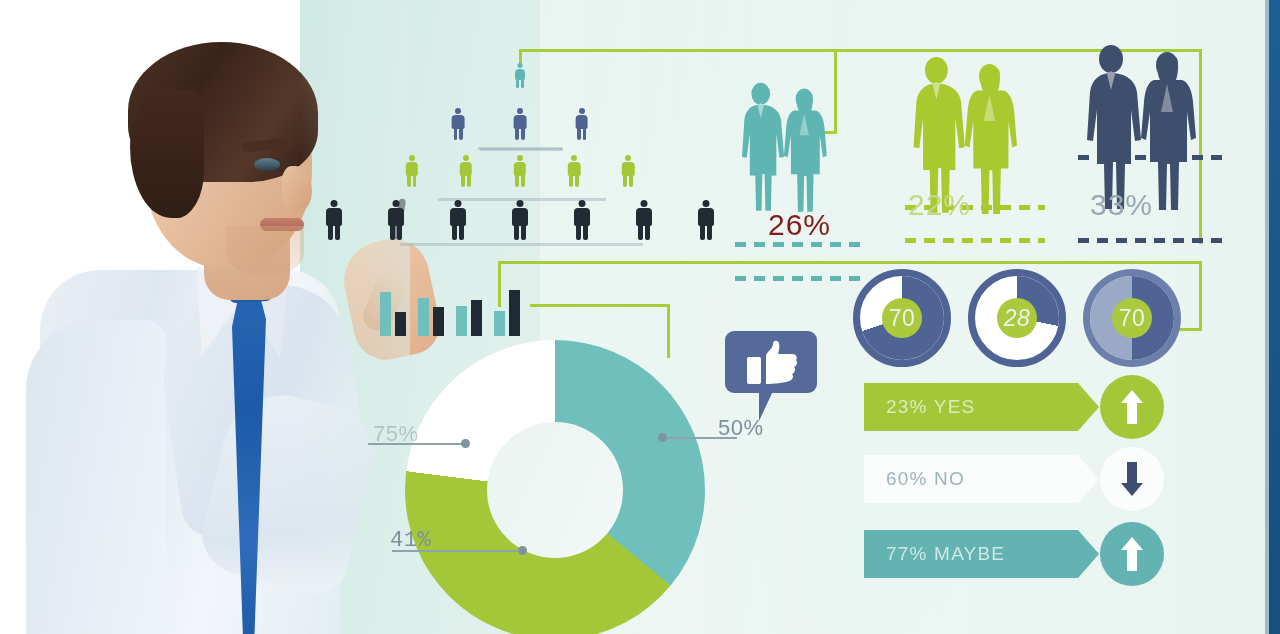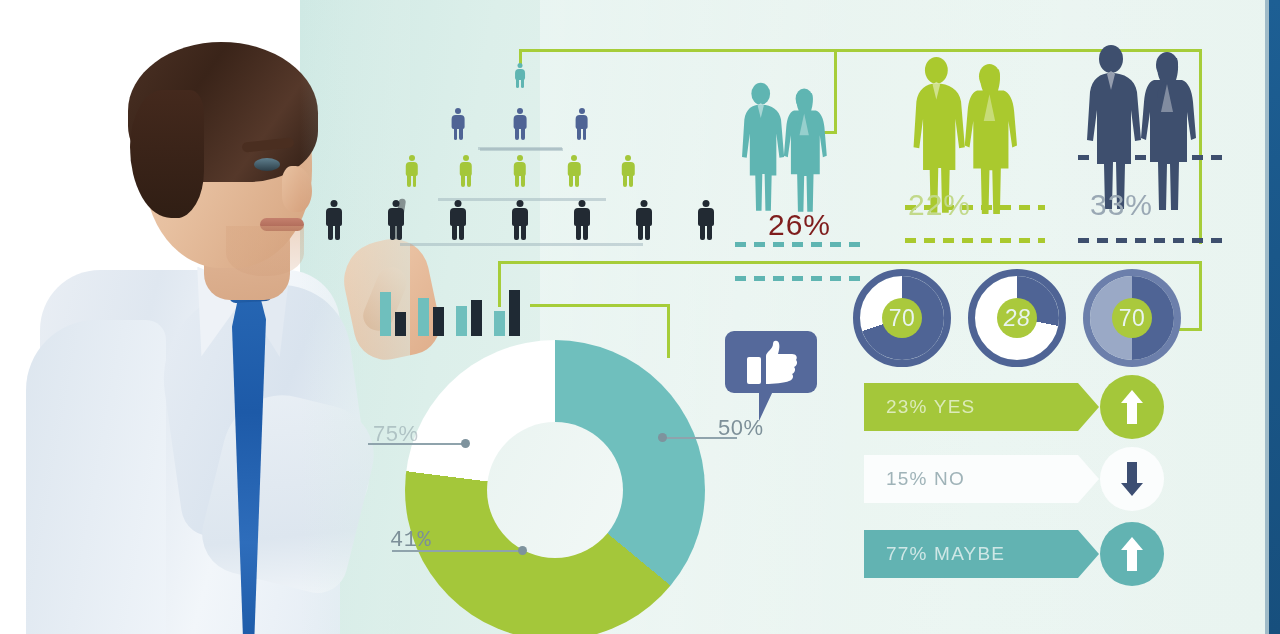--- a/index.html
+++ b/index.html
@@ -367,21 +367,21 @@
 
   <div id="answers">
       <div class="abar" style="left: 864px; top: 383px; width: 192px; height: 48px; background: rgb(164, 199, 58); color: rgb(220, 235, 185);">
         <span>23% YES</span>
         <span class="abar-arrowtip" style="border-left:21px solid #a4c73a;"></span>
       </div>
       <div class="circ" style="left: 1100px; top: 375px; width: 64px; height: 64px; background: rgb(164, 199, 58); color: rgb(255, 255, 255);">
         <span class="arrow-up"></span>
       </div>
       <div class="abar" style="left: 864px; top: 455px; width: 192px; height: 48px; background: rgb(251, 253, 253); color: rgb(159, 179, 184);">
-        <span>15% NO</span>
+        <span>60% NO</span>
         <span class="abar-arrowtip" style="border-left:21px solid #fbfdfd;"></span>
       </div>
       <div class="circ" style="left: 1100px; top: 447px; width: 64px; height: 64px; background: rgb(251, 253, 253); color: rgb(60, 78, 114);">
         <span class="arrow-down"></span>
       </div>
       <div class="abar" style="left: 864px; top: 530px; width: 192px; height: 48px; background: rgb(98, 179, 178); color: rgb(207, 231, 230);">
         <span>77% MAYBE</span>
         <span class="abar-arrowtip" style="border-left:21px solid #62b3b2;"></span>
       </div>
       <div class="circ" style="left: 1100px; top: 522px; width: 64px; height: 64px; background: rgb(98, 179, 178); color: rgb(255, 255, 255);">

